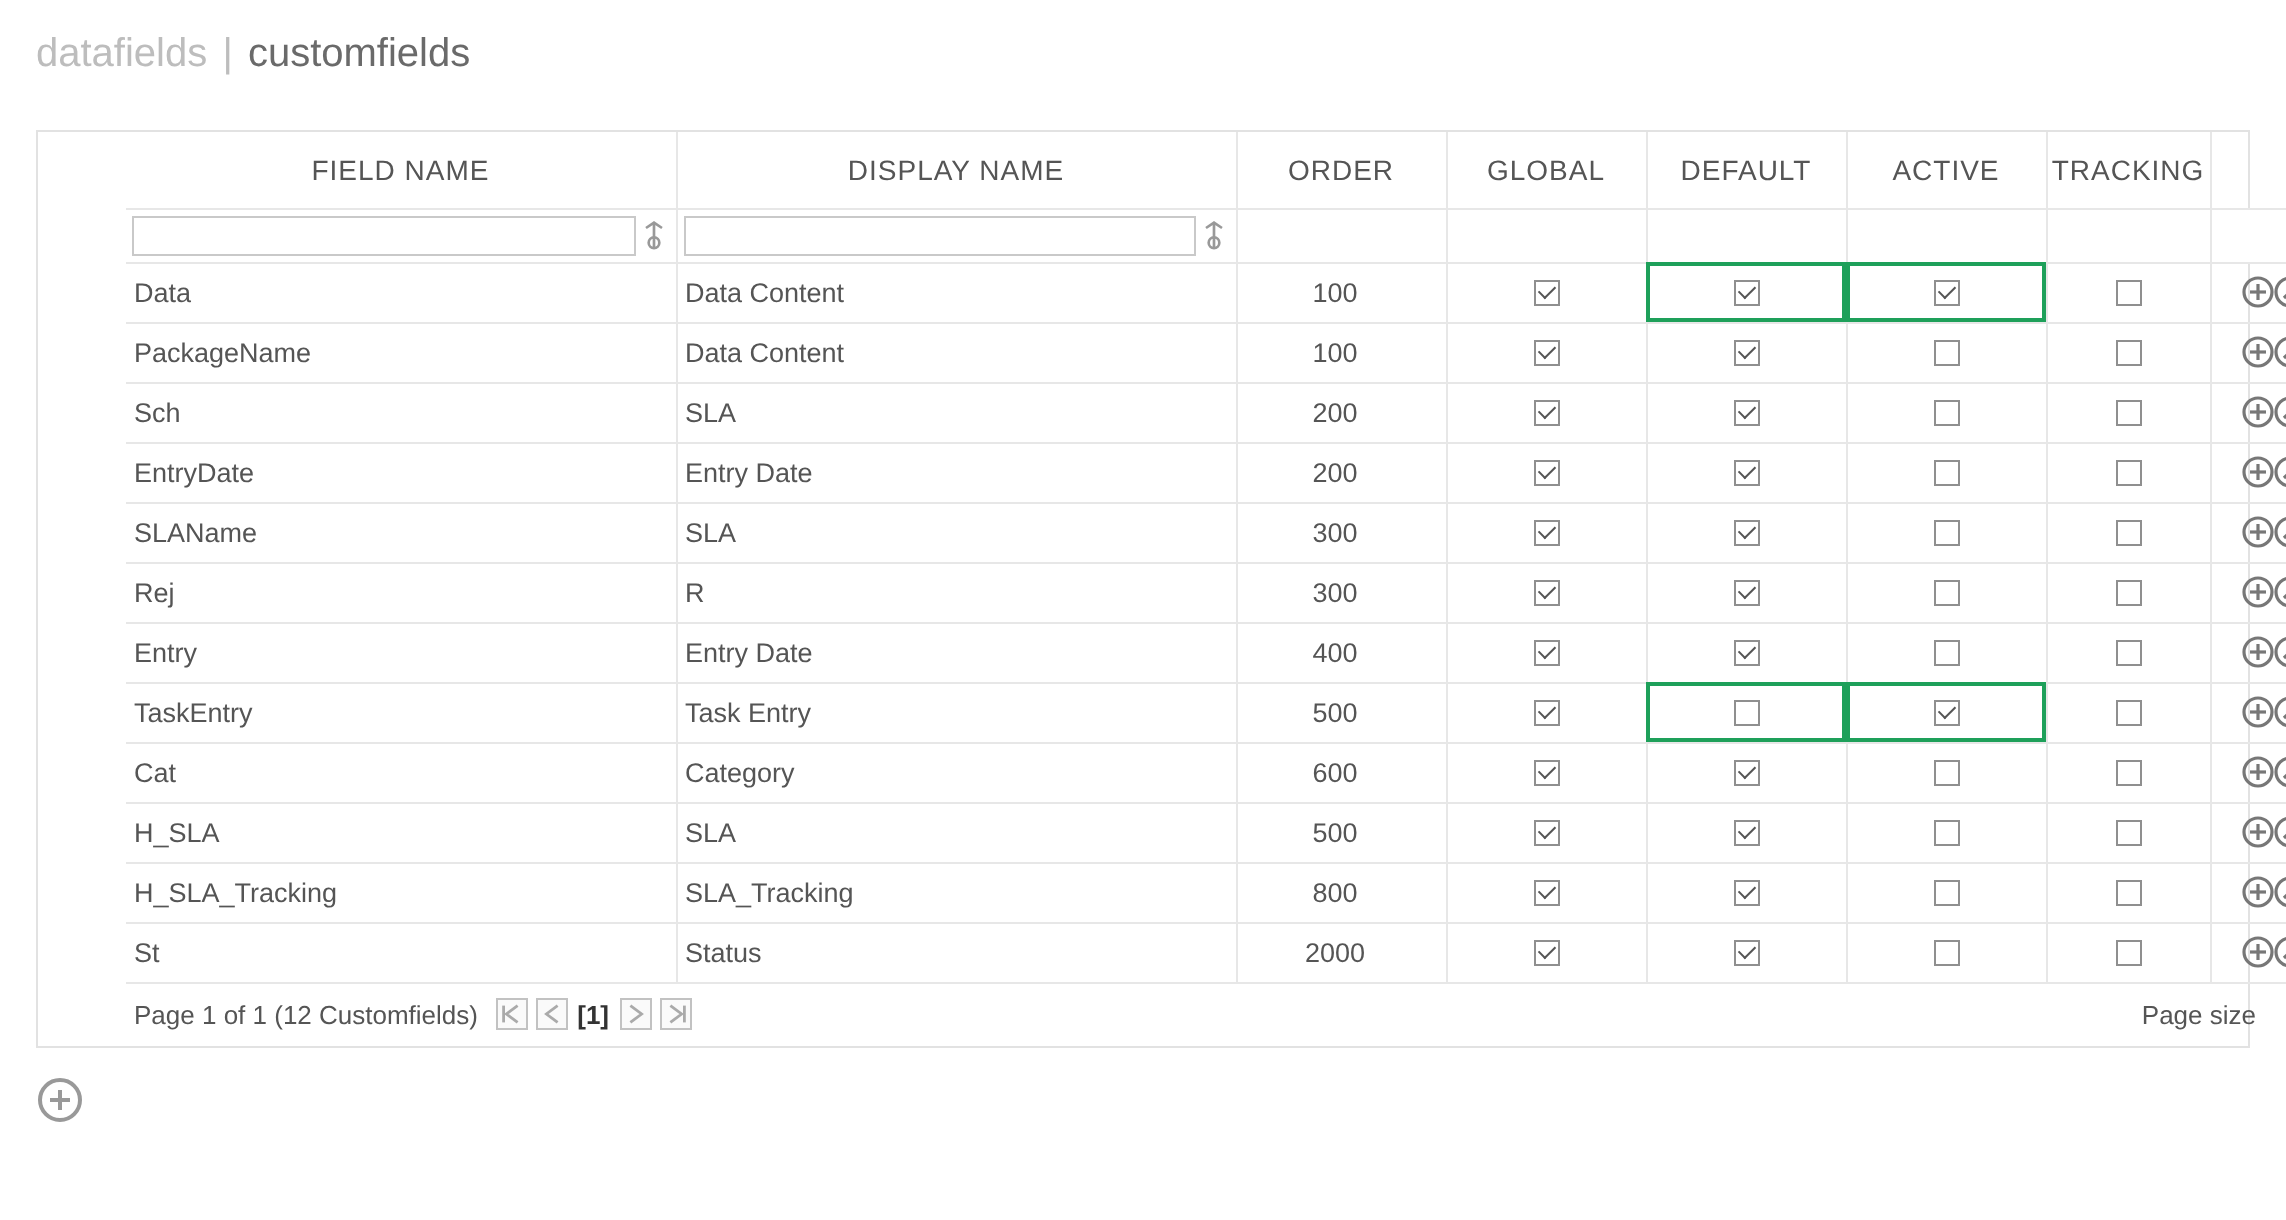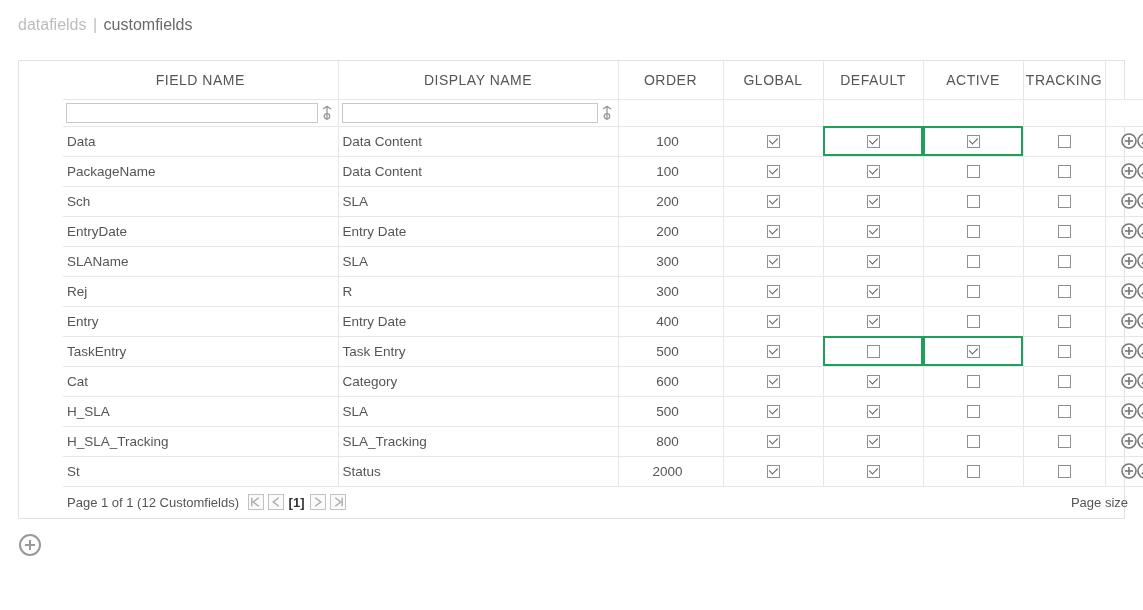--- a/index.html
+++ b/index.html
@@ -5,21 +5,21 @@
   * { box-sizing: border-box; }
   body {
     margin: 0;
     padding: 12px 18px;
     font-family: -apple-system, BlinkMacSystemFont, "Segoe UI", Arial, sans-serif;
     font-size: 14px;
     color: #555;
     background: #fff;
   }
   .breadcrumb {
-    font-size: 16px;
+    font-size: 20px;
     color: #bdbdbd;
     margin-bottom: 26px;
     margin-top: 4px;
     font-weight: 400;
   }
   .breadcrumb .sep { color: #bdbdbd; margin: 0 2px; }
   .breadcrumb .current { color: #6a6a6a; }
   .table-wrap {
     border: 1px solid #e2e2e2;
     padding-left: 44px;

